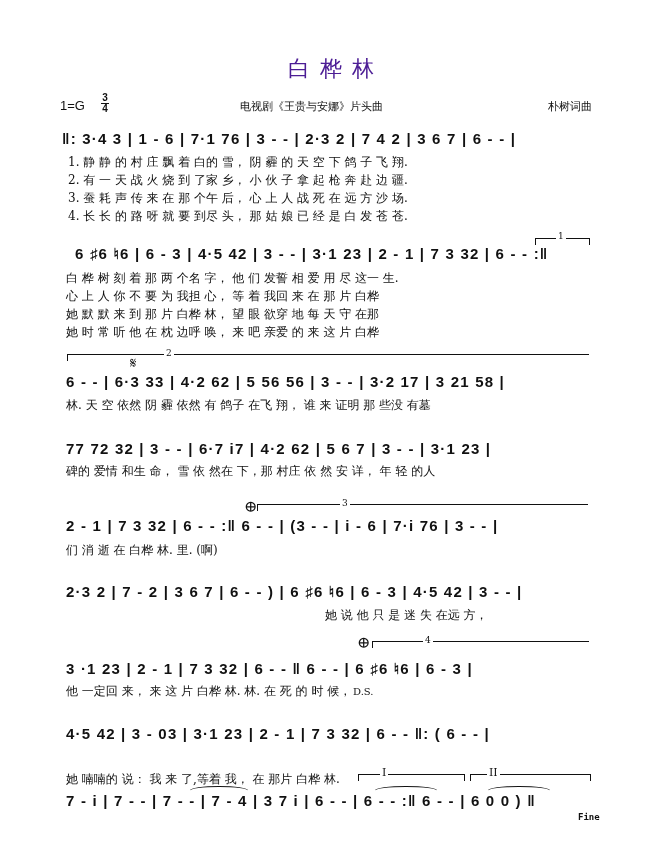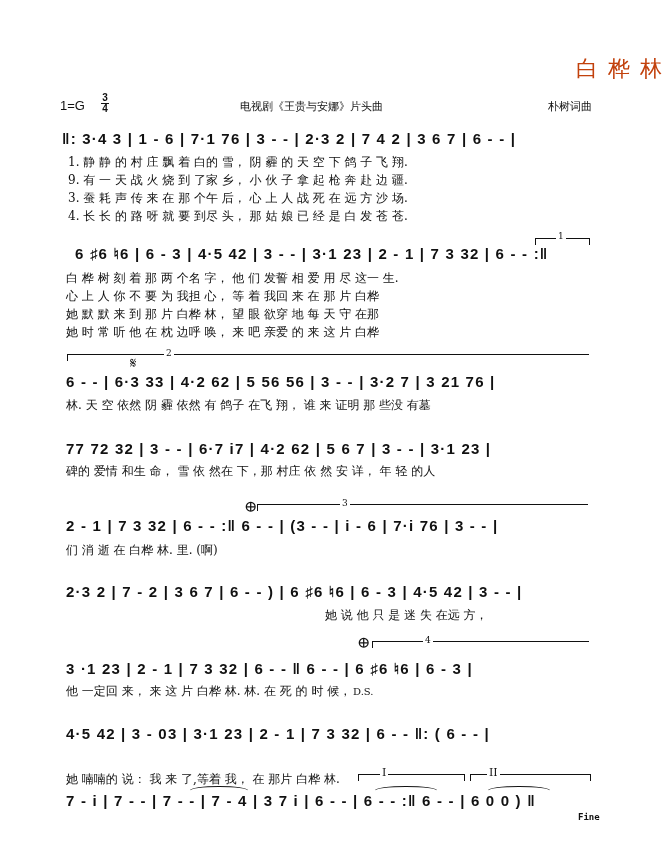--- a/index.html
+++ b/index.html
@@ -1,17 +1,17 @@
 <!DOCTYPE html>
 <html><head>
 <meta charset="utf-8">
 <style>
   html, body { margin:0; padding:0; background:#ffffff; }
   body { width:672px; height:864px; position:relative; overflow:hidden; font-family:"DejaVu Serif", serif; color:#111; }
-  .title { position:absolute; top:54px; left:0; width:672px; text-align:right; font-size:22px; letter-spacing:10px; color:#c2410c; font-family:"DejaVu Serif", serif; }
+  .title { position:absolute; top:54px; left:0; width:672px; text-align:center; font-size:22px; letter-spacing:10px; color:#4c1d95; font-family:"DejaVu Serif", serif; }
   .key { position:absolute; top:98px; left:60px; font-family:"Liberation Sans", sans-serif; font-size:13px; }
   .time { position:absolute; top:93px; left:101px; font-family:"Liberation Sans", sans-serif; font-size:10px; font-weight:bold; line-height:10px; text-align:center; }
   .time .n { display:block; border-bottom:1px solid #111; width:8px; }
   .subtitle { position:absolute; top:99px; left:240px; font-size:11px; }
   .composer { position:absolute; top:99px; left:548px; font-size:11px; }
   .row { position:absolute; left:60px; height:22px; }
   .tok { position:absolute; font-family:"Liberation Sans", sans-serif; font-weight:bold; font-size:15px; top:0; white-space:nowrap; }
   .lyric { position:absolute; font-size:12px; white-space:nowrap; letter-spacing:0px; }
   .bracket { position:absolute; height:6px; border-top:1px solid #111; border-left:1px solid #111; }
   .bracket.r { border-right:1px solid #111; }
@@ -29,39 +29,39 @@
   <span class="n">3</span>
   <span>4</span>
 </div>
 <div class="subtitle">电视剧《王贵与安娜》片头曲</div>
 <div class="composer">朴树词曲</div>
 
 <div class="row" style="top:130px;width:540px;">
   <div class="tok" style="left:2px;letter-spacing:1.2px;">‖: 3·4 3 | 1 - 6 | 7·1 76 | 3 - - | 2·3 2 | 7 4 2 | 3 6 7 | 6 - - |</div>
 </div>
 <div class="lyric" style="top:154px;left:68px;">1. 静  静 的  村   庄  飘  着 白的  雪，     阴  霾 的  天 空 下  鸽 子 飞  翔.</div>
-<div class="lyric" style="top:172px;left:68px;">9. 有  一 天  战   火  烧  到 了家  乡，     小  伙 子  拿 起 枪  奔 赴 边  疆.</div>
+<div class="lyric" style="top:172px;left:68px;">2. 有  一 天  战   火  烧  到 了家  乡，     小  伙 子  拿 起 枪  奔 赴 边  疆.</div>
 <div class="lyric" style="top:190px;left:68px;">3. 蚕  耗 声  传   来  在  那 个午  后，     心  上 人  战 死 在  远 方 沙  场.</div>
 <div class="lyric" style="top:208px;left:68px;">4. 长  长 的  路   呀  就  要 到尽  头，     那  姑 娘  已 经 是  白 发 苍  苍.</div>
 
 <div class="bracket r" style="top:238px;left:535px;width:53px;"></div>
 <div class="blabel" style="top:231px;left:556px;">1</div>
 <div class="row" style="top:245px;">
   <div class="tok" style="left:15px;letter-spacing:1.2px;">6 ♯6 ♮6 | 6 - 3 | 4·5 42 | 3 - - | 3·1 23 | 2 - 1 | 7 3 32 | 6 - - :‖</div>
 </div>
 <div class="lyric" style="top:270px;left:66px;">白  桦 树  刻    着  那  两 个名   字，     他  们 发誓  相    爱 用 尽 这一  生.</div>
 <div class="lyric" style="top:288px;left:66px;">心  上 人  你    不  要  为 我担   心，     等  着 我回  来    在 那 片 白桦</div>
 <div class="lyric" style="top:306px;left:66px;">她  默 默  来    到  那  片 白桦   林，     望  眼 欲穿  地    每 天 守 在那</div>
 <div class="lyric" style="top:324px;left:66px;">她  时 常  听    他  在  枕 边呼   唤，     来  吧 亲爱  的    来 这 片 白桦</div>
 
 <div class="bracket" style="top:354px;left:67px;width:521px;"></div>
 <div class="blabel" style="top:348px;left:164px;">2</div>
 <div class="sym" style="top:354px;left:130px;font-size:15px;">𝄋</div>
 <div class="row" style="top:373px;">
-  <div class="tok" style="left:6px;letter-spacing:1.2px;">6 - - | 6·3 33 | 4·2 62 | 5 56 56 | 3 - - | 3·2 7 | 3 21 76 |</div>
+  <div class="tok" style="left:6px;letter-spacing:1.2px;">6 - - | 6·3 33 | 4·2 62 | 5 56 56 | 3 - - | 3·2 17 | 3 21 58 |</div>
 </div>
 <div class="lyric" style="top:397px;left:66px;">林.         天   空 依然  阴  霾 依然  有 鸽子 在飞   翔，          谁  来 证明  那 些没 有墓</div>
 
 <div class="row" style="top:440px;">
   <div class="tok" style="left:6px;letter-spacing:1.2px;">77 72 32 | 3 - - | 6·7 i7 | 4·2 62 | 5 6 7 | 3 - - | 3·1 23 |</div>
 </div>
 <div class="lyric" style="top:463px;left:66px;">碑的 爱情 和生  命，        雪 依 然在  下，那 村庄 依 然 安 详，         年  轻 的人</div>
 
 <div class="sym" style="top:497px;left:244px;font-size:16px;">⊕</div>
 <div class="bracket" style="top:504px;left:257px;width:330px;"></div>

